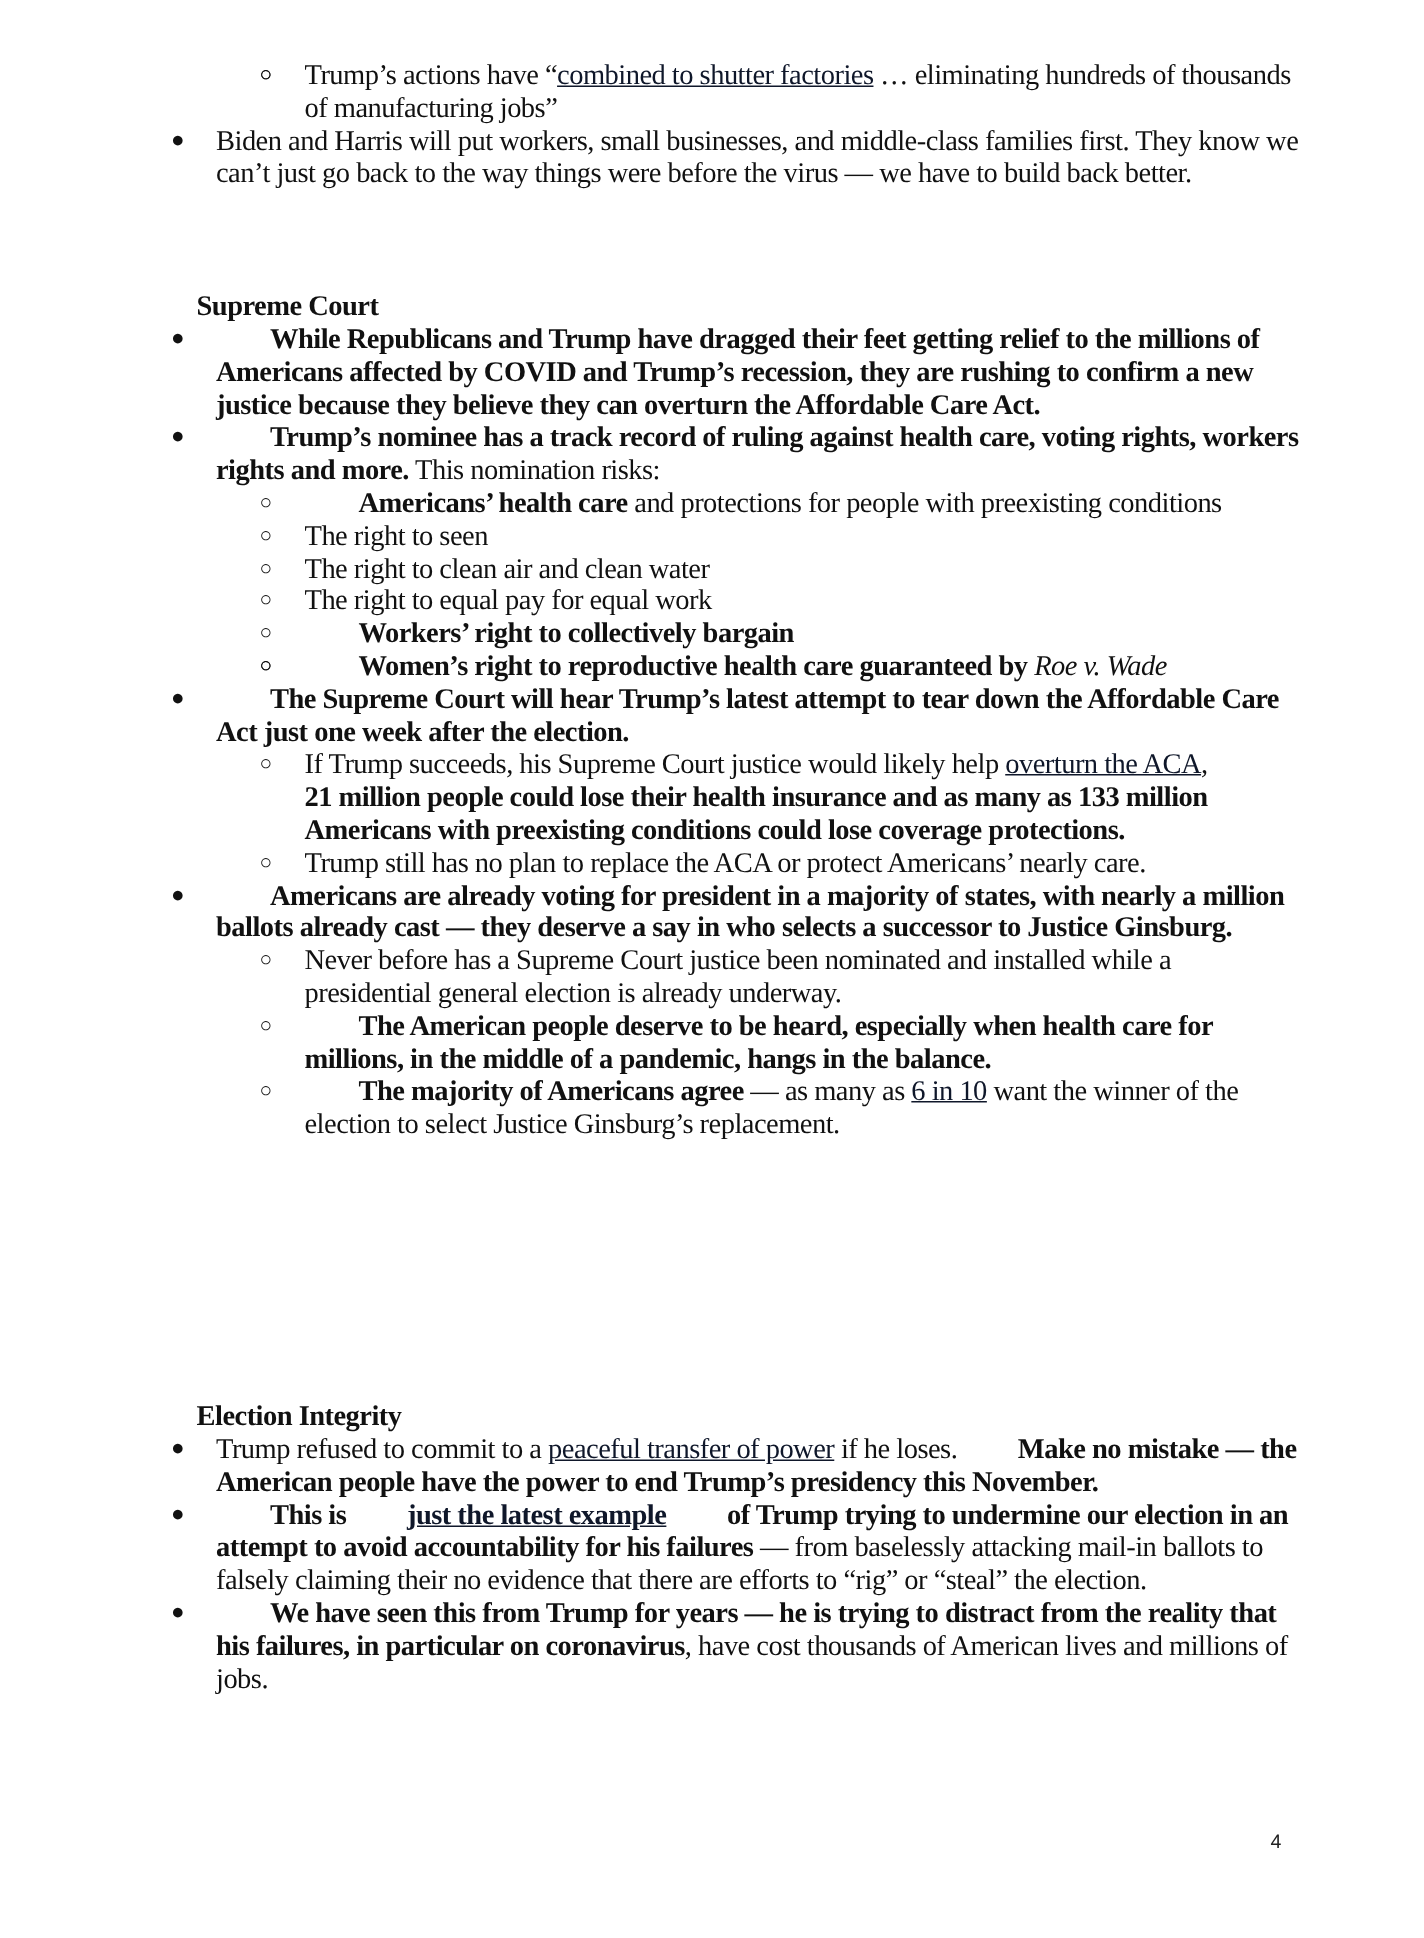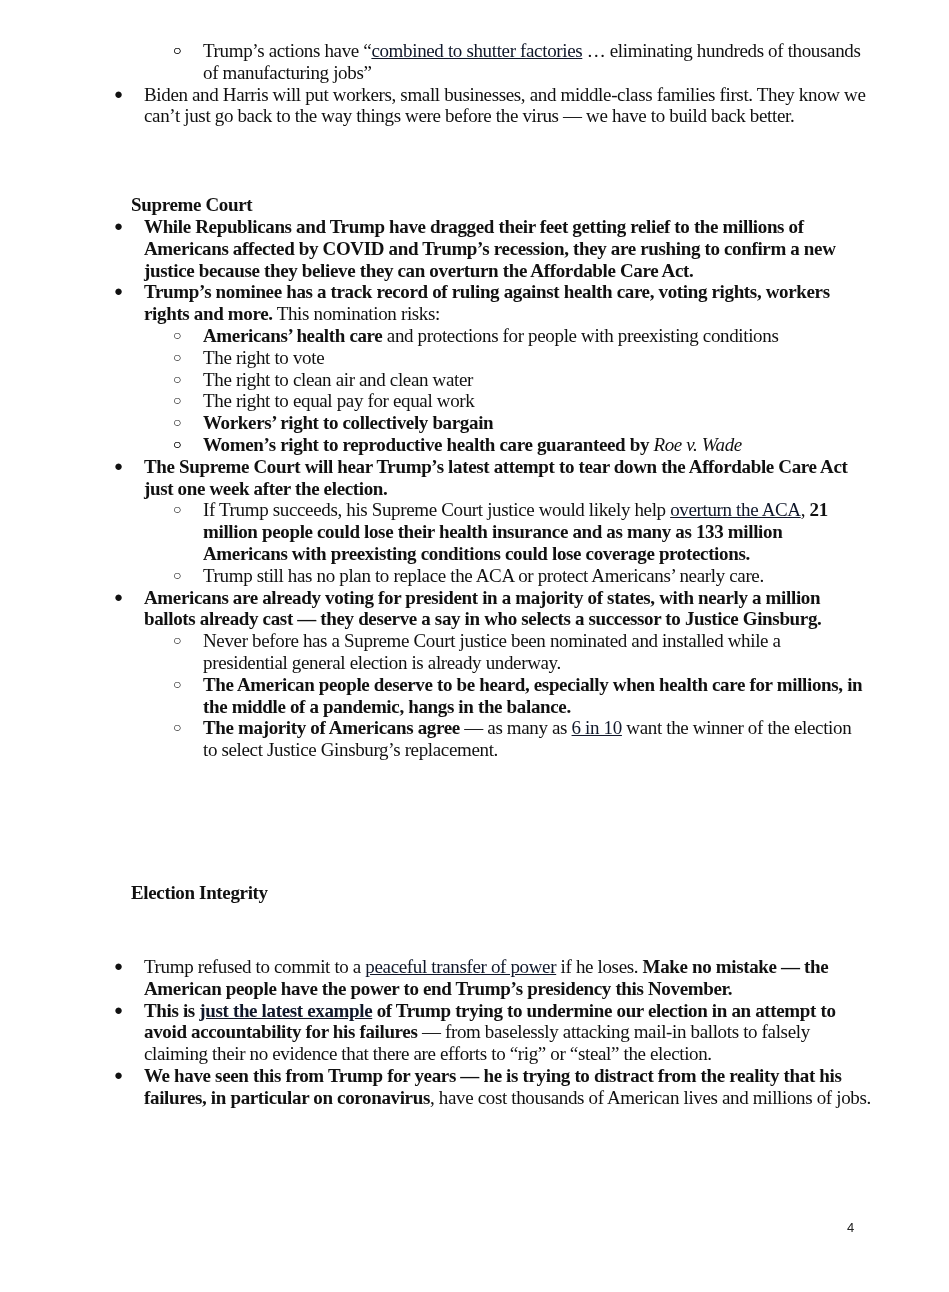--- a/index.html
+++ b/index.html
@@ -49,21 +49,21 @@
       padding-left: 119px;
       margin-left: 84px;
       width: 660px;
     }
     .l2 > .bullet {
       position: absolute;
       left: 89px;
       top: 0;
       font-size: 14px;
     }
-    .b { font-weight: bold; }
+    .b { font-weight: bold; margin-left: 36px; }
     .bi { font-weight: normal; font-style: italic; }
     a, .link {
       color: #0f172a;
       text-decoration: underline;
     }
     .blk { position: absolute; left: 0; }
     .page-num {
       position: absolute;
       left: 847px;
       top: 1217px;
@@ -101,21 +101,21 @@
     <div class="l1">
       <span class="bullet">●</span>
       <span class="b">Trump’s nominee has a track record of ruling against health care, voting rights, workers rights and more.</span><span> This nomination risks:</span>
     </div>
     <div class="l2">
       <span class="bullet">○</span>
       <span class="b">Americans’ health care</span><span> and protections for people with preexisting conditions</span>
     </div>
     <div class="l2">
       <span class="bullet">○</span>
-      <span>The right to vote</span>
+      <span>The right to seen</span>
     </div>
     <div class="l2">
       <span class="bullet">○</span>
       <span>The right to clean air and clean water</span>
     </div>
     <div class="l2">
       <span class="bullet">○</span>
       <span>The right to equal pay for equal work</span>
     </div>
     <div class="l2">
@@ -154,21 +154,21 @@
     <div class="l2">
       <span class="bullet">○</span>
       <span class="b">The American people deserve to be heard, especially when health care for millions, in the middle of a pandemic, hangs in the balance.</span>
     </div>
     <div class="l2">
       <span class="bullet">○</span>
       <span class="b">The majority of Americans agree</span><span> — as many as </span><a class="link">6 in 10</a><span> want the winner of the election to select Justice Ginsburg’s replacement.</span>
     </div>
   </div>
 
-  <div class="section-title" style="top:882px;">Election Integrity</div>
+  <div class="section-title" style="top:934px;">Election Integrity</div>
 
   <div class="blk" style="top:956px;">
     <div class="l1">
       <span class="bullet">●</span>
       <span>Trump refused to commit to a </span><a class="link">peaceful transfer of power</a><span> if he loses. </span><span class="b">Make no mistake — the American people have the power to end Trump’s presidency this November.</span>
     </div>
     <div class="l1">
       <span class="bullet">●</span>
       <span class="b">This is </span><a class="link b">just the latest example</a><span class="b"> of Trump trying to undermine our election in an attempt to avoid accountability for his failures</span><span> — from baselessly attacking mail-in ballots to falsely claiming their no evidence that there are efforts to “rig” or “steal” the election.</span>
     </div>

